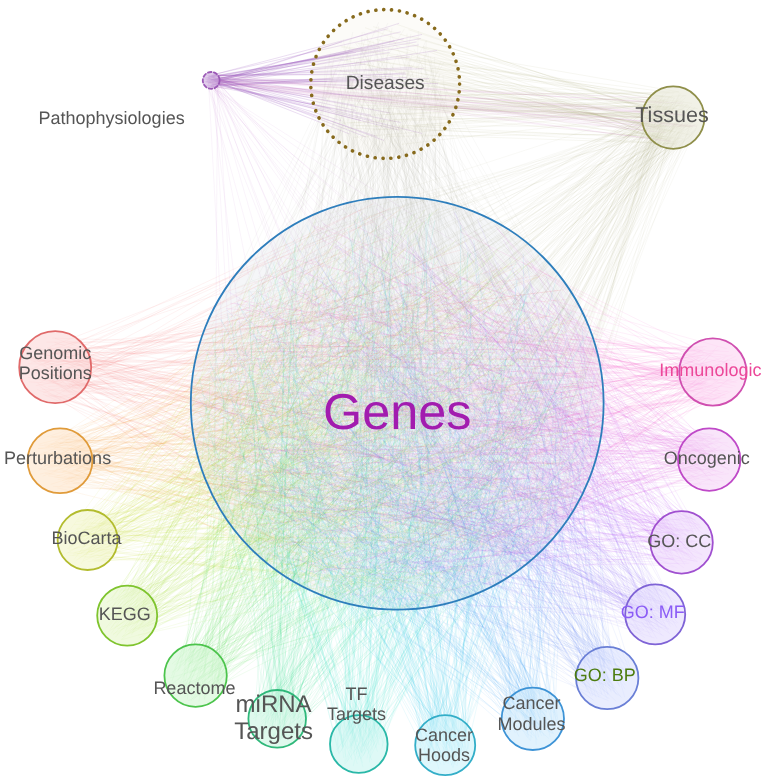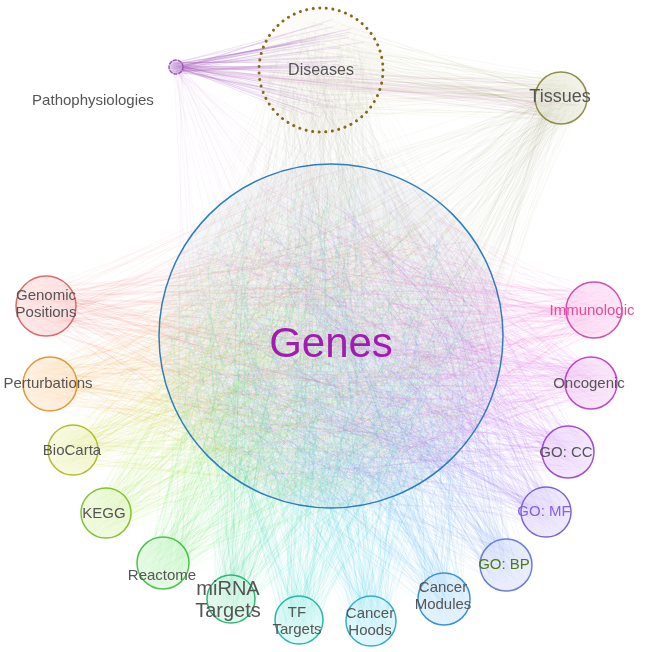--- a/index.html
+++ b/index.html
@@ -253,21 +253,21 @@
       <div class="node-label" style="left: 93px; top: 68px; font-size: 15px; color: rgb(85, 85, 85); margin-top: 32px;">Pathophysiologies</div>
       <div class="node-label" style="left: 560px; top: 96px; font-size: 18px; color: rgb(85, 85, 85);">Tissues</div>
       <div class="node-label" style="left: 46px; top: 304px; font-size: 15px; color: rgb(85, 85, 85);">Genomic
 Positions</div>
       <div class="node-label" style="left: 48px; top: 383px; font-size: 15px; color: rgb(85, 85, 85);">Perturbations</div>
       <div class="node-label" style="left: 72px; top: 450px; font-size: 15px; color: rgb(85, 85, 85);">BioCarta</div>
       <div class="node-label" style="left: 104px; top: 513px; font-size: 15px; color: rgb(85, 85, 85);">KEGG</div>
       <div class="node-label" style="left: 162px; top: 563px; font-size: 15px; color: rgb(85, 85, 85); margin-top: 12px;">Reactome</div>
       <div class="node-label" style="left: 228px; top: 599px; font-size: 20px; color: rgb(85, 85, 85);">miRNA
 Targets</div>
-      <div class="node-label" style="left: 297px; top: 621px; font-size: 15px; color: rgb(85, 85, 85);">TF
+      <div class="node-label" style="left: 297px; top: 588px; font-size: 15px; color: rgb(85, 85, 85);">TF
 Targets</div>
       <div class="node-label" style="left: 370px; top: 622px; font-size: 15px; color: rgb(85, 85, 85);">Cancer
 Hoods</div>
       <div class="node-label" style="left: 443px; top: 596px; font-size: 15px; color: rgb(85, 85, 85);">Cancer
 Modules</div>
       <div class="node-label" style="left: 504px; top: 564px; font-size: 15px; color: #4d7c0f;">GO: BP</div>
       <div class="node-label" style="left: 544px; top: 511px; font-size: 15px; color: #8b5cf6;">GO: MF</div>
       <div class="node-label" style="left: 566px; top: 452px; font-size: 15px; color: rgb(85, 85, 85);">GO: CC</div>
       <div class="node-label" style="left: 589px; top: 383px; font-size: 15px; color: rgb(85, 85, 85); text-align: right;">Oncogenic</div>
       <div class="node-label" style="left: 592px; top: 310px; font-size: 15px; color: #ec4899;">Immunologic</div>

